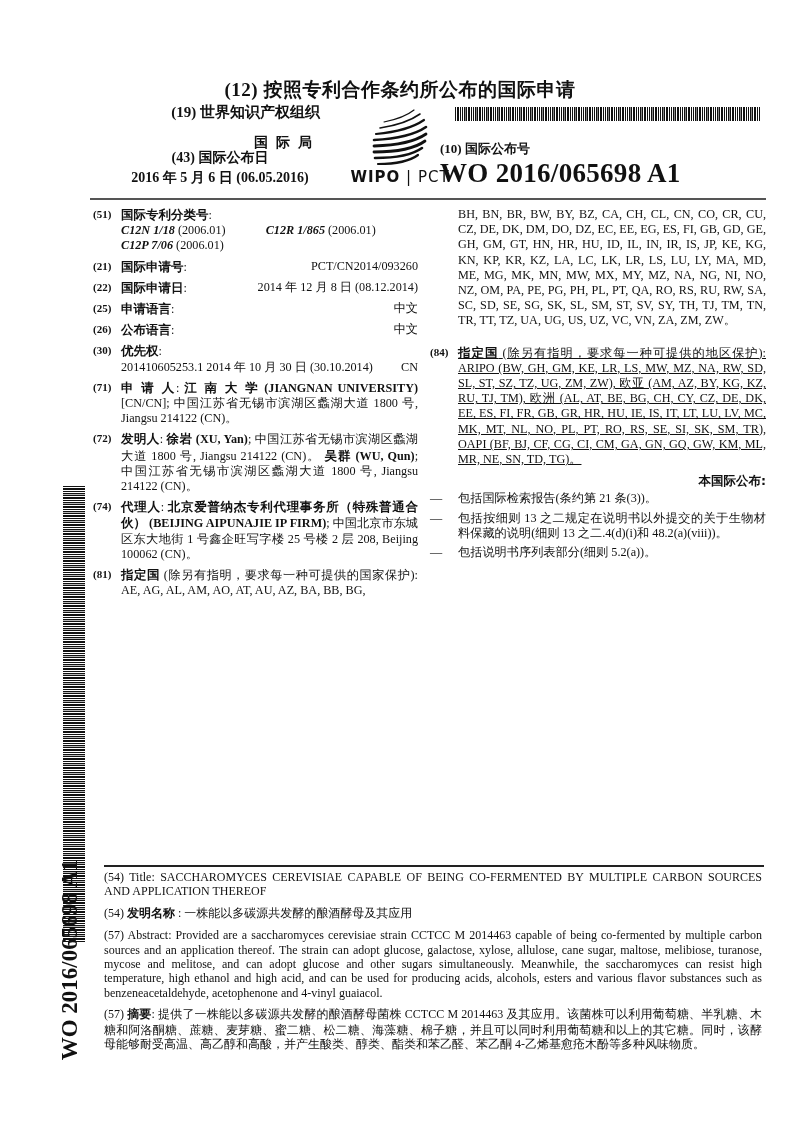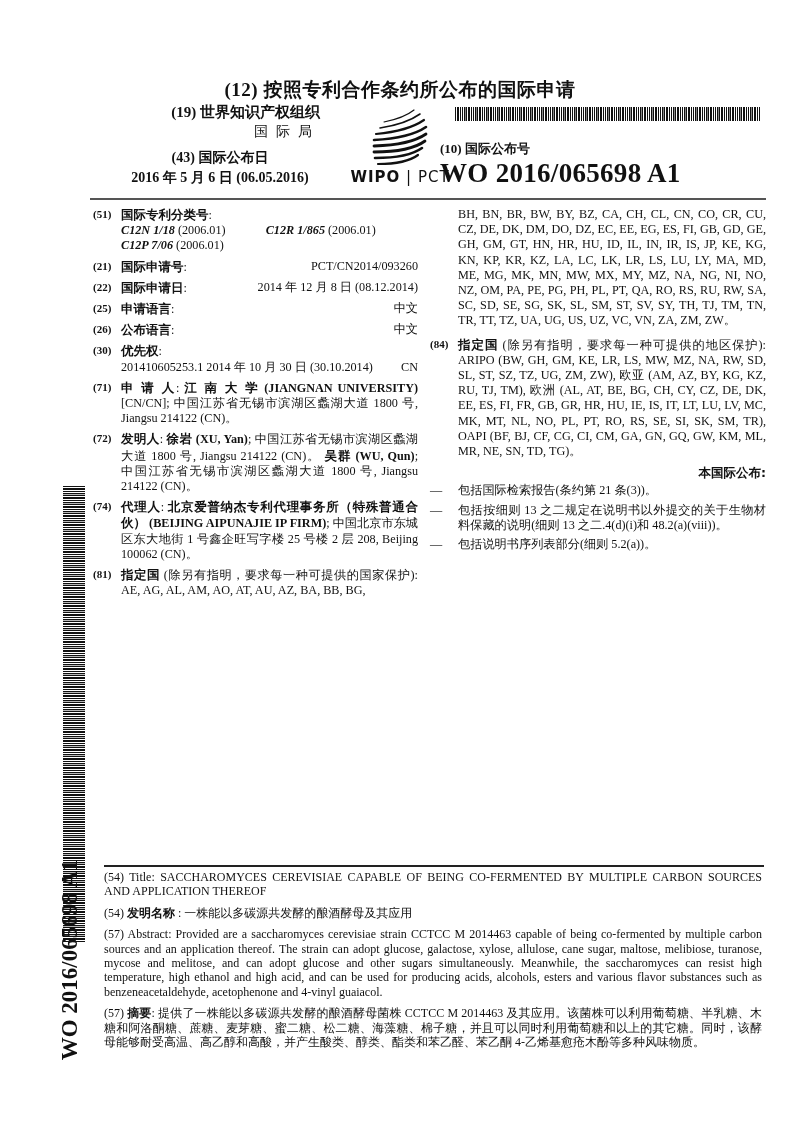--- a/index.html
+++ b/index.html
@@ -4,21 +4,21 @@
 <style>
   html, body { margin:0; padding:0; background:#ffffff; }
   body { width:800px; height:1132px; position:relative; overflow:hidden; color:#111; font-family:"Liberation Serif", "DejaVu Serif", serif; }
   .abs { position:absolute; }
   .bold-sans { font-family:"DejaVu Sans", "Liberation Sans", sans-serif; font-weight:bold; }
   .serif { font-family:"Liberation Serif", "DejaVu Serif", serif; }
 
   #doc-type { left:0; width:800px; top:77px; text-align:center; font-size:19px; font-weight:bold; letter-spacing:0.5px; }
   #org-block { left:110px; width:210px; top:103px; text-align:right; }
   #org-name { font-size:15px; font-weight:bold; }
-  #org-sub { font-size:14px; font-weight:normal; letter-spacing:8px; margin-top:1px; }
+  #org-sub { font-size:14px; font-weight:bold; letter-spacing:8px; margin-top:12px; }
   #pubdate-block { left:110px; width:220px; top:149px; text-align:center; }
   #pubdate-label { font-size:14px; font-weight:bold; }
   #pubdate-value { font-size:14px; font-weight:bold; margin-top:2px; }
 
   #logo { left:348px; top:108px; width:100px; height:78px; }
   #logo-text { position:absolute; left:-8px; top:60px; width:120px; text-align:center; font-family:"DejaVu Sans", sans-serif; font-weight:bold; font-size:15px; letter-spacing:1px; }
   #logo-text .pct { font-weight:normal; }
 
   #top-barcode { left:455px; top:107px; width:305px; height:14px; }
   #pubno-block { left:440px; width:340px; top:140px; text-align:left; }
@@ -42,21 +42,21 @@
   .pub-item .dash { position:absolute; left:0; top:0; }
 
   #side-barcode { left:63px; top:486px; width:22px; height:456px; }
   #side-number { left:40px; top:860px; width:60px; height:200px; }
   #side-number span { position:absolute; left:50%; top:50%; transform:translate(-50%,-50%) rotate(-90deg); white-space:nowrap; font-size:23px; font-weight:bold; }
 
   #bottom-rule { left:104px; width:660px; top:865px; height:2px; background:#222; }
   #bottom { left:104px; top:870px; width:658px; font-size:12px; line-height:14.4px; }
   #bottom p { margin:0 0 7px 0; text-align:justify; }
   #bottom .b { font-weight:normal; }
-  #bottom .bs { font-weight:bold; font-family:Liberation Sans, sans-serif; }
+  #bottom .bs { font-weight:bold; font-family:Liberation Mono, monospace; }
 </style>
 </head>
 <body>
 
 <div id="doc-type" class="abs">(12) 按照专利合作条约所公布的国际申请</div>
 
 <div id="org-block" class="abs">
   <div id="org-name">
     <span class="serif">(19)</span>
     <span class="bold-sans">世界知识产权组织</span>
@@ -188,21 +188,21 @@
   <div class="field justify">
     <span class="num">(81)</span>
     <span class="lbl">指定国</span>
     <span>(除另有指明，要求每一种可提供的国家保护): </span><span>AE, AG, AL, AM, AO, AT, AU, AZ, BA, BB, BG,</span>
   </div>
 </div>
 
 <div id="right-col" class="abs col">
   <div class="cont">BH, BN, BR, BW, BY, BZ, CA, CH, CL, CN, CO, CR, CU, CZ, DE, DK, DM, DO, DZ, EC, EE, EG, ES, FI, GB, GD, GE, GH, GM, GT, HN, HR, HU, ID, IL, IN, IR, IS, JP, KE, KG, KN, KP, KR, KZ, LA, LC, LK, LR, LS, LU, LY, MA, MD, ME, MG, MK, MN, MW, MX, MY, MZ, NA, NG, NI, NO, NZ, OM, PA, PE, PG, PH, PL, PT, QA, RO, RS, RU, RW, SA, SC, SD, SE, SG, SK, SL, SM, ST, SV, SY, TH, TJ, TM, TN, TR, TT, TZ, UA, UG, US, UZ, VC, VN, ZA, ZM, ZW。</div>
 
-  <div class="field justify" style="margin-top:8px;">
+  <div class="field justify" style="margin-top:16px;text-decoration:underline;">
     <span class="num">(84)</span>
     <span class="lbl">指定国</span>
     <span>(除另有指明，要求每一种可提供的地区保护): ARIPO (BW, GH, GM, KE, LR, LS, MW, MZ, NA, RW, SD, SL, ST, SZ, TZ, UG, ZM, ZW), 欧亚 (AM, AZ, BY, KG, KZ, RU, TJ, TM), 欧洲 (AL, AT, BE, BG, CH, CY, CZ, DE, DK, EE, ES, FI, FR, GB, GR, HR, HU, IE, IS, IT, LT, LU, LV, MC, MK, MT, NL, NO, PL, PT, RO, RS, SE, SI, SK, SM, TR), OAPI (BF, BJ, CF, CG, CI, CM, GA, GN, GQ, GW, KM, ML, MR, NE, SN, TD, TG)。</span>
   </div>
 
   <div class="pubinfo-title">本国际公布:</div>
 
   <div class="pub-item">
     <span class="dash">—</span>
     <span>包括国际检索报告(条约第 21 条(3))。</span>

